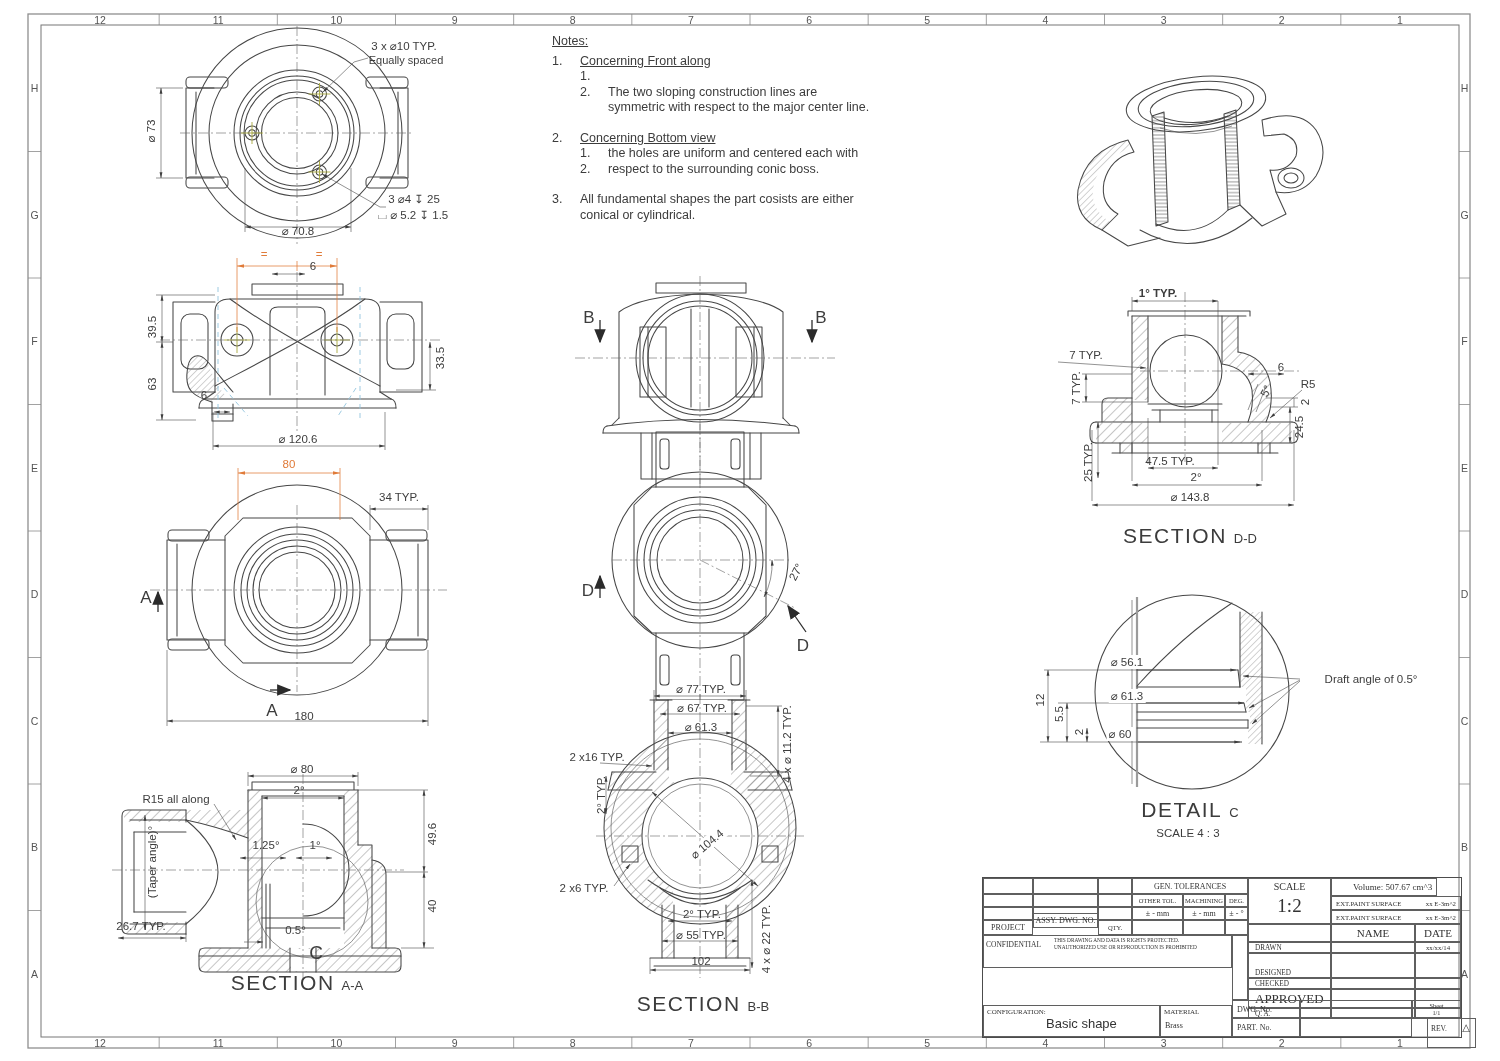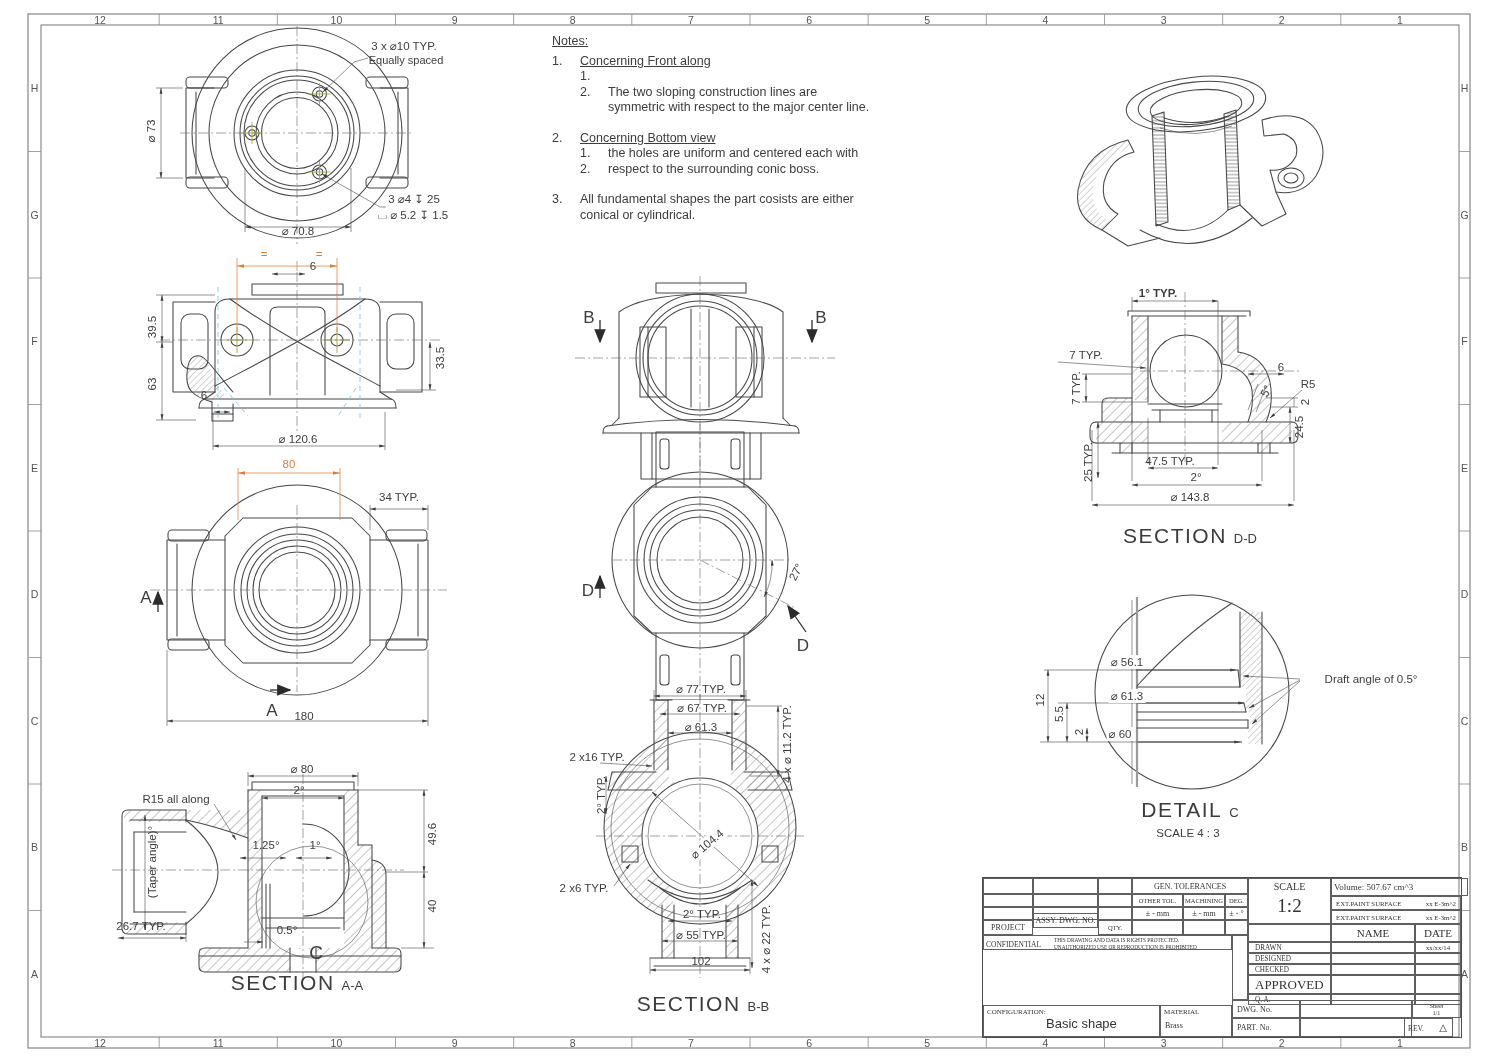--- a/index.html
+++ b/index.html
@@ -537,21 +537,21 @@
       <span class="dl" style="left: 304px; top: 716px; transform: translate(-50%, -50%) rotate(0deg);">180</span>
       <span class="dl" style="left: 176px; top: 799px; transform: translate(-50%, -50%) rotate(0deg);">R15 all along</span>
       <span class="dl" style="left: 302px; top: 769px; transform: translate(-50%, -50%) rotate(0deg);">⌀ 80</span>
       <span class="dl" style="left: 299px; top: 790px; transform: translate(-50%, -50%) rotate(0deg);">2°</span>
       <span class="dl" style="left: 152px; top: 862px; transform: translate(-50%, -50%) rotate(-90deg);">(Taper angle)°</span>
       <span class="dl" style="left: 266px; top: 845px; transform: translate(-50%, -50%) rotate(0deg);">1.25°</span>
       <span class="dl" style="left: 315px; top: 845px; transform: translate(-50%, -50%) rotate(0deg);">1°</span>
       <span class="dl" style="left: 432px; top: 834px; transform: translate(-50%, -50%) rotate(-90deg);">49.6</span>
       <span class="dl" style="left: 432px; top: 906px; transform: translate(-50%, -50%) rotate(-90deg);">40</span>
       <span class="dl" style="left: 141px; top: 926px; transform: translate(-50%, -50%) rotate(0deg);">26.7 TYP.</span>
-      <span class="dl" style="left: 287px; top: 930px; transform: translate(-50%, -50%) rotate(0deg);">0.5°</span>
+      <span class="dl" style="left: 287px; top: 930px; transform: translate(-50%, -50%) rotate(0deg); padding-left: 17px;">0.5°</span>
       <span class="dl" style="left: 316px; top: 953px; font-size: 19px; transform: translate(-50%, -50%) rotate(0deg);">C</span>
       <span class="dl" style="left: 589px; top: 318px; font-size: 17px; transform: translate(-50%, -50%) rotate(0deg);">B</span>
       <span class="dl" style="left: 821px; top: 318px; font-size: 17px; transform: translate(-50%, -50%) rotate(0deg);">B</span>
       <span class="dl" style="left: 588px; top: 591px; font-size: 17px; transform: translate(-50%, -50%) rotate(0deg);">D</span>
       <span class="dl" style="left: 803px; top: 646px; font-size: 17px; transform: translate(-50%, -50%) rotate(0deg);">D</span>
       <span class="dl" style="left: 796px; top: 572px; transform: translate(-50%, -50%) rotate(-63deg);">27°</span>
       <span class="dl" style="left: 701px; top: 689px; transform: translate(-50%, -50%) rotate(0deg);">⌀ 77 TYP.</span>
       <span class="dl" style="left: 702px; top: 708px; transform: translate(-50%, -50%) rotate(0deg);">⌀ 67 TYP.</span>
       <span class="dl" style="left: 701px; top: 727px; transform: translate(-50%, -50%) rotate(0deg);">⌀ 61.3</span>
       <span class="dl" style="left: 597px; top: 757px; transform: translate(-50%, -50%) rotate(0deg);">2 x16 TYP.</span>
@@ -707,61 +707,61 @@
   <div class="c cc" style="left:149px;top:16px;width:51px;height:13px;font-size:6.5px">OTHER TOL.</div>
   <div class="c cc" style="left:200px;top:16px;width:42px;height:13px;font-size:6.5px">MACHINING</div>
   <div class="c cc" style="left:242px;top:16px;width:23px;height:13px;font-size:6.5px">DEG.</div>
   <div class="c cc" style="left:149px;top:29px;width:51px;height:13px">±  -  mm</div>
   <div class="c cc" style="left:200px;top:29px;width:42px;height:13px">±  -  mm</div>
   <div class="c cc" style="left:242px;top:29px;width:23px;height:13px">±  -  °</div>
   <div class="c" style="left:149px;top:42px;width:51px;height:15px"></div>
   <div class="c" style="left:200px;top:42px;width:42px;height:15px"></div>
   <div class="c" style="left:242px;top:42px;width:23px;height:15px"></div>
 
-  <div class="c" style="left:0;top:57px;width:249px;height:15px">
+  <div class="c" style="left:0;top:57px;width:249px;height:33px">
     <span style="position:absolute;left:2px;top:4px;font-size:7.5px">CONFIDENTIAL</span>
     <span style="position:absolute;left:70px;top:1px;font-size:5.3px">THIS DRAWING AND DATA  IS RIGHTS PROTECTED.</span>
     <span style="position:absolute;left:70px;top:8px;font-size:5.3px">UNAUTHORIZED USE OR REPRODUCTION IS PROHIBITED</span>
   </div>
 
 
   <div class="c" style="left:0;top:127px;width:177px;height:32px">
     <span style="position:absolute;left:3px;top:2px;font-size:7px">CONFIGURATION:</span>
     <span class="sans" style="position:absolute;left:62px;top:10px;font-size:13px">Basic shape</span>
   </div>
   <div class="c" style="left:177px;top:127px;width:72px;height:32px">
     <span style="position:absolute;left:3px;top:2px;font-size:7px">MATERIAL</span>
     <span style="position:absolute;left:4px;top:15px;font-size:8px">Brass</span>
   </div>
 
   <div class="c" style="left:265px;top:0;width:83px;height:46px">
     <span style="position:absolute;left:0;right:0;top:2px;text-align:center;font-size:10px">SCALE</span>
     <span style="position:absolute;left:0;right:0;top:16px;text-align:center;font-size:19px">1:2</span>
   </div>
-  <div class="c" style="left:348px;top:0;width:137px;height:18px;display:flex;align-items:center;padding-left:2px;font-size:9px">Volume:  507.67 cm^3</div>
+  <div class="c" style="left:348px;top:0;width:106px;height:18px;display:flex;align-items:center;padding-left:21px;font-size:9px">Volume:  507.67 cm^3</div>
   <div class="c" style="left:348px;top:18px;width:130px;height:14px">
     <span style="position:absolute;left:4px;top:3px;font-size:6.8px">EXT.PAINT SURFACE</span>
     <span style="position:absolute;right:4px;top:3px;font-size:6.8px">xx E-3m^2</span>
   </div>
   <div class="c" style="left:348px;top:32px;width:130px;height:14px">
     <span style="position:absolute;left:4px;top:3px;font-size:6.8px">EXT.PAINT SURFACE</span>
     <span style="position:absolute;right:4px;top:3px;font-size:6.8px">xx E-3m^2</span>
   </div>
 
   <div class="c" style="left:265px;top:46px;width:83px;height:18px"></div>
   <div class="c cc" style="left:348px;top:46px;width:84px;height:18px;font-size:11px">NAME</div>
   <div class="c cc" style="left:432px;top:46px;width:46px;height:18px;font-size:11px">DATE</div>
   <div id="staff" style="position:absolute;left:265px;top:64px;width:213px;height:58px;display:flex;flex-direction:column;">
         <div style="flex: 1 1 0%; display: flex;">
           <div style="width: 83px; border: 1px solid rgb(95, 95, 95); box-sizing: border-box; font-size: 7.2px; padding: 1px 0px 0px 6px;">DRAWN</div>
           <div style="width: 84px; border: 1px solid rgb(95, 95, 95); box-sizing: border-box;"></div>
           <div style="width: 46px; border: 1px solid rgb(95, 95, 95); box-sizing: border-box; font-size: 6.8px; text-align: center; padding-top: 1px;">xx/xx/14</div>
         </div>
         <div style="flex: 1 1 0%; display: flex;">
-          <div style="width: 83px; border: 1px solid rgb(95, 95, 95); box-sizing: border-box; font-size: 7.2px; padding: 1px 0px 0px 6px;">DESIGNED</div>
+          <div style="width: 83px; border: 1px solid rgb(95, 95, 95); box-sizing: border-box; font-size: 7.2px; padding: 15px 0px 0px 6px;">DESIGNED</div>
           <div style="width: 84px; border: 1px solid rgb(95, 95, 95); box-sizing: border-box;"></div>
           <div style="width: 46px; border: 1px solid rgb(95, 95, 95); box-sizing: border-box; font-size: 6.8px; text-align: center; padding-top: 1px;"></div>
         </div>
         <div style="flex: 1 1 0%; display: flex;">
           <div style="width: 83px; border: 1px solid rgb(95, 95, 95); box-sizing: border-box; font-size: 7.2px; padding: 1px 0px 0px 6px;">CHECKED</div>
           <div style="width: 84px; border: 1px solid rgb(95, 95, 95); box-sizing: border-box;"></div>
           <div style="width: 46px; border: 1px solid rgb(95, 95, 95); box-sizing: border-box; font-size: 6.8px; text-align: center; padding-top: 1px;"></div>
         </div>
         <div style="flex: 1 1 0%; display: flex;">
           <div style="width: 83px; border: 1px solid rgb(95, 95, 95); box-sizing: border-box; font-size: 13px; padding: 1px 0px 0px 6px;">APPROVED</div>
@@ -777,19 +777,19 @@
   <div class="c" style="left:249px;top:57px;width:16px;height:65px"></div>
 
   <div class="c" style="left:249px;top:122px;width:68px;height:18px;display:flex;align-items:center;padding-left:4px;box-sizing:border-box">DWG. No.</div>
   <div class="c" style="left:317px;top:122px;width:112px;height:18px"></div>
   <div class="c" style="left:429px;top:122px;width:49px;height:18px">
     <span style="position:absolute;left:0;right:0;top:1px;text-align:center;font-size:6.3px">Sheet</span>
     <span style="position:absolute;left:0;right:0;top:8px;text-align:center;font-size:6.3px">1/1</span>
   </div>
   <div class="c" style="left:249px;top:140px;width:68px;height:19px;display:flex;align-items:center;padding-left:4px;box-sizing:border-box">PART. No.</div>
   <div class="c" style="left:317px;top:140px;width:112px;height:19px"></div>
-  <div class="c" style="left:421px;top:140px;width:49px;height:19px">
+  <div class="c" style="left:444px;top:140px;width:49px;height:30px">
     <span style="position:absolute;left:3px;top:5px;font-size:7.5px">REV.</span>
     <span style="position:absolute;right:5px;top:3px;font-size:10px">△</span>
   </div>
 </div>
 
 </div>
 
 </body></html>

